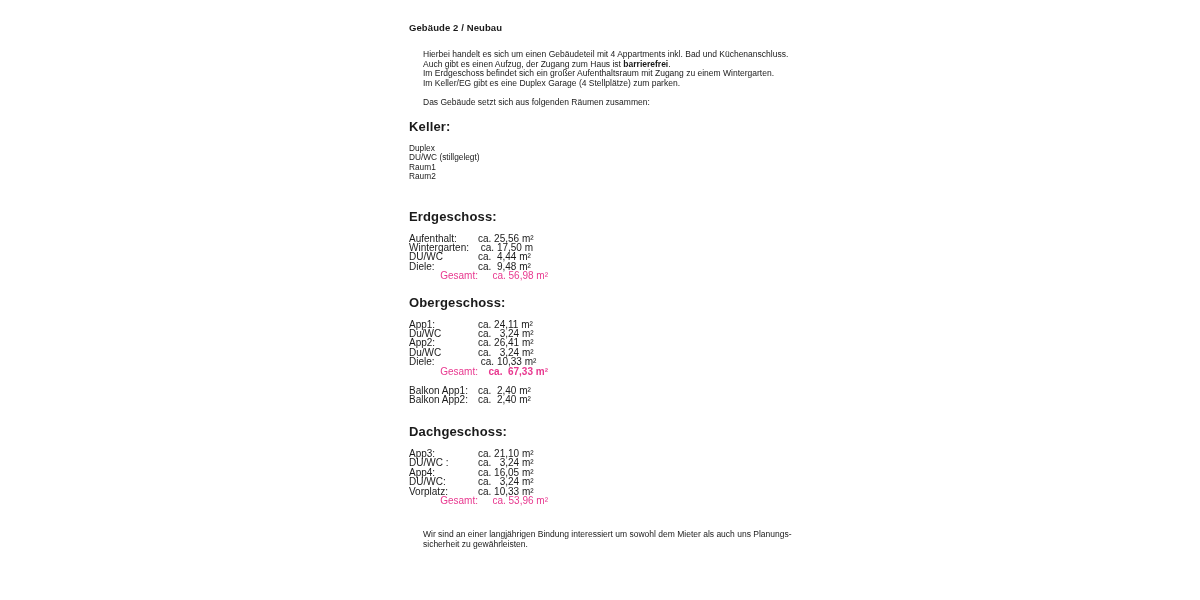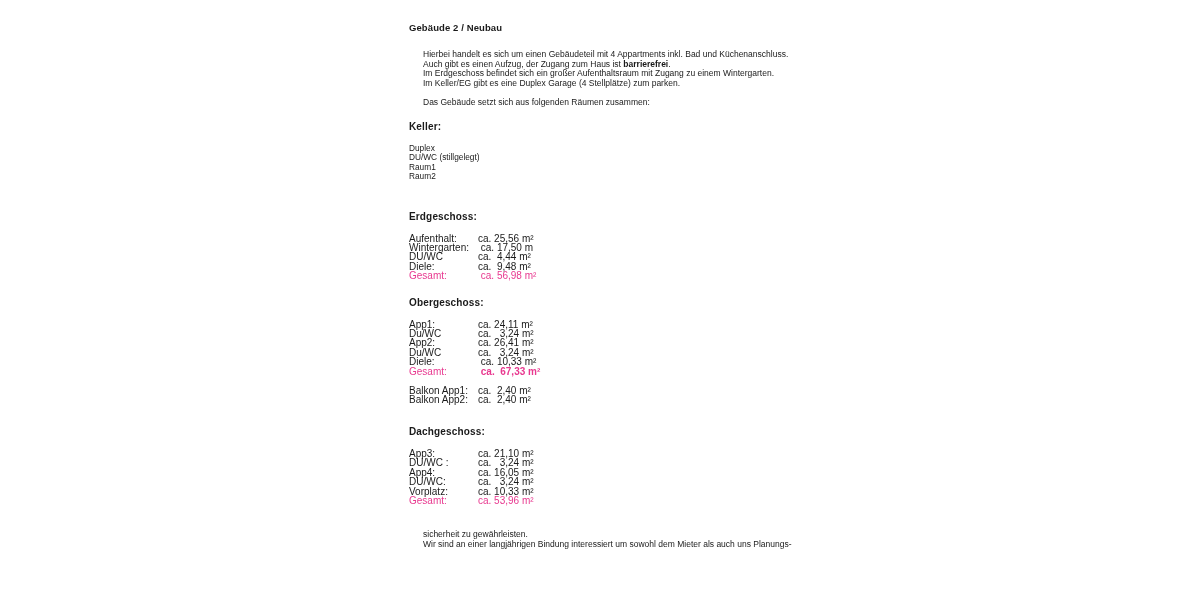--- a/index.html
+++ b/index.html
@@ -46,21 +46,21 @@
     font-size: 8.5px;
     line-height: 9.6px;
     margin: 0;
     white-space: nowrap;
     padding-left: 14px;
   }
 
   .bold-inline { font-weight: bold; }
 
   .section-head {
-    font-size: 10px;
+    font-size: 13px;
     font-weight: bold;
     line-height: 10px;
     letter-spacing: 0.15px;
     margin: 0;
   }
 
   .plain-line {
     font-size: 8.3px;
     line-height: 9.4px;
     margin: 0;
@@ -82,20 +82,21 @@
     width: 69px;
     padding-right: 0;
   }
   .room-table td.value {
     width: 70px;
     text-align: left;
     margin-left: 41px;
   }
   .room-table tr.total td {
     color: #e8388f;
+    text-align: right;
   }
   .sp-10 { height: 10px; }
   .sp-12 { height: 12px; }
   .sp-14 { height: 14px; }
   .sp-17 { height: 17px; }
   .sp-22 { height: 22px; }
   .sp-25 { height: 25px; }
   .sp-30 { height: 30px; }
 </style>
 </head>
@@ -244,17 +245,17 @@
         </tr>
         <tr class="total">
           <td class="label" style="color: rgb(232, 56, 143);">Gesamt:</td>
           <td class="value" style="color: rgb(232, 56, 143);">ca. 53,96 m²</td>
         </tr>
       </tbody>
     </table>
 
     <div class="sp-25"></div>
 
+    <p class="para">Wir sind an einer langjährigen Bindung interessiert um sowohl dem Mieter als auch uns Planungs-</p>
     <p class="para">sicherheit zu gewährleisten.</p>
-    <p class="para">Wir sind an einer langjährigen Bindung interessiert um sowohl dem Mieter als auch uns Planungs-</p>
 
   </div>
 </div>
 
 </body></html>

